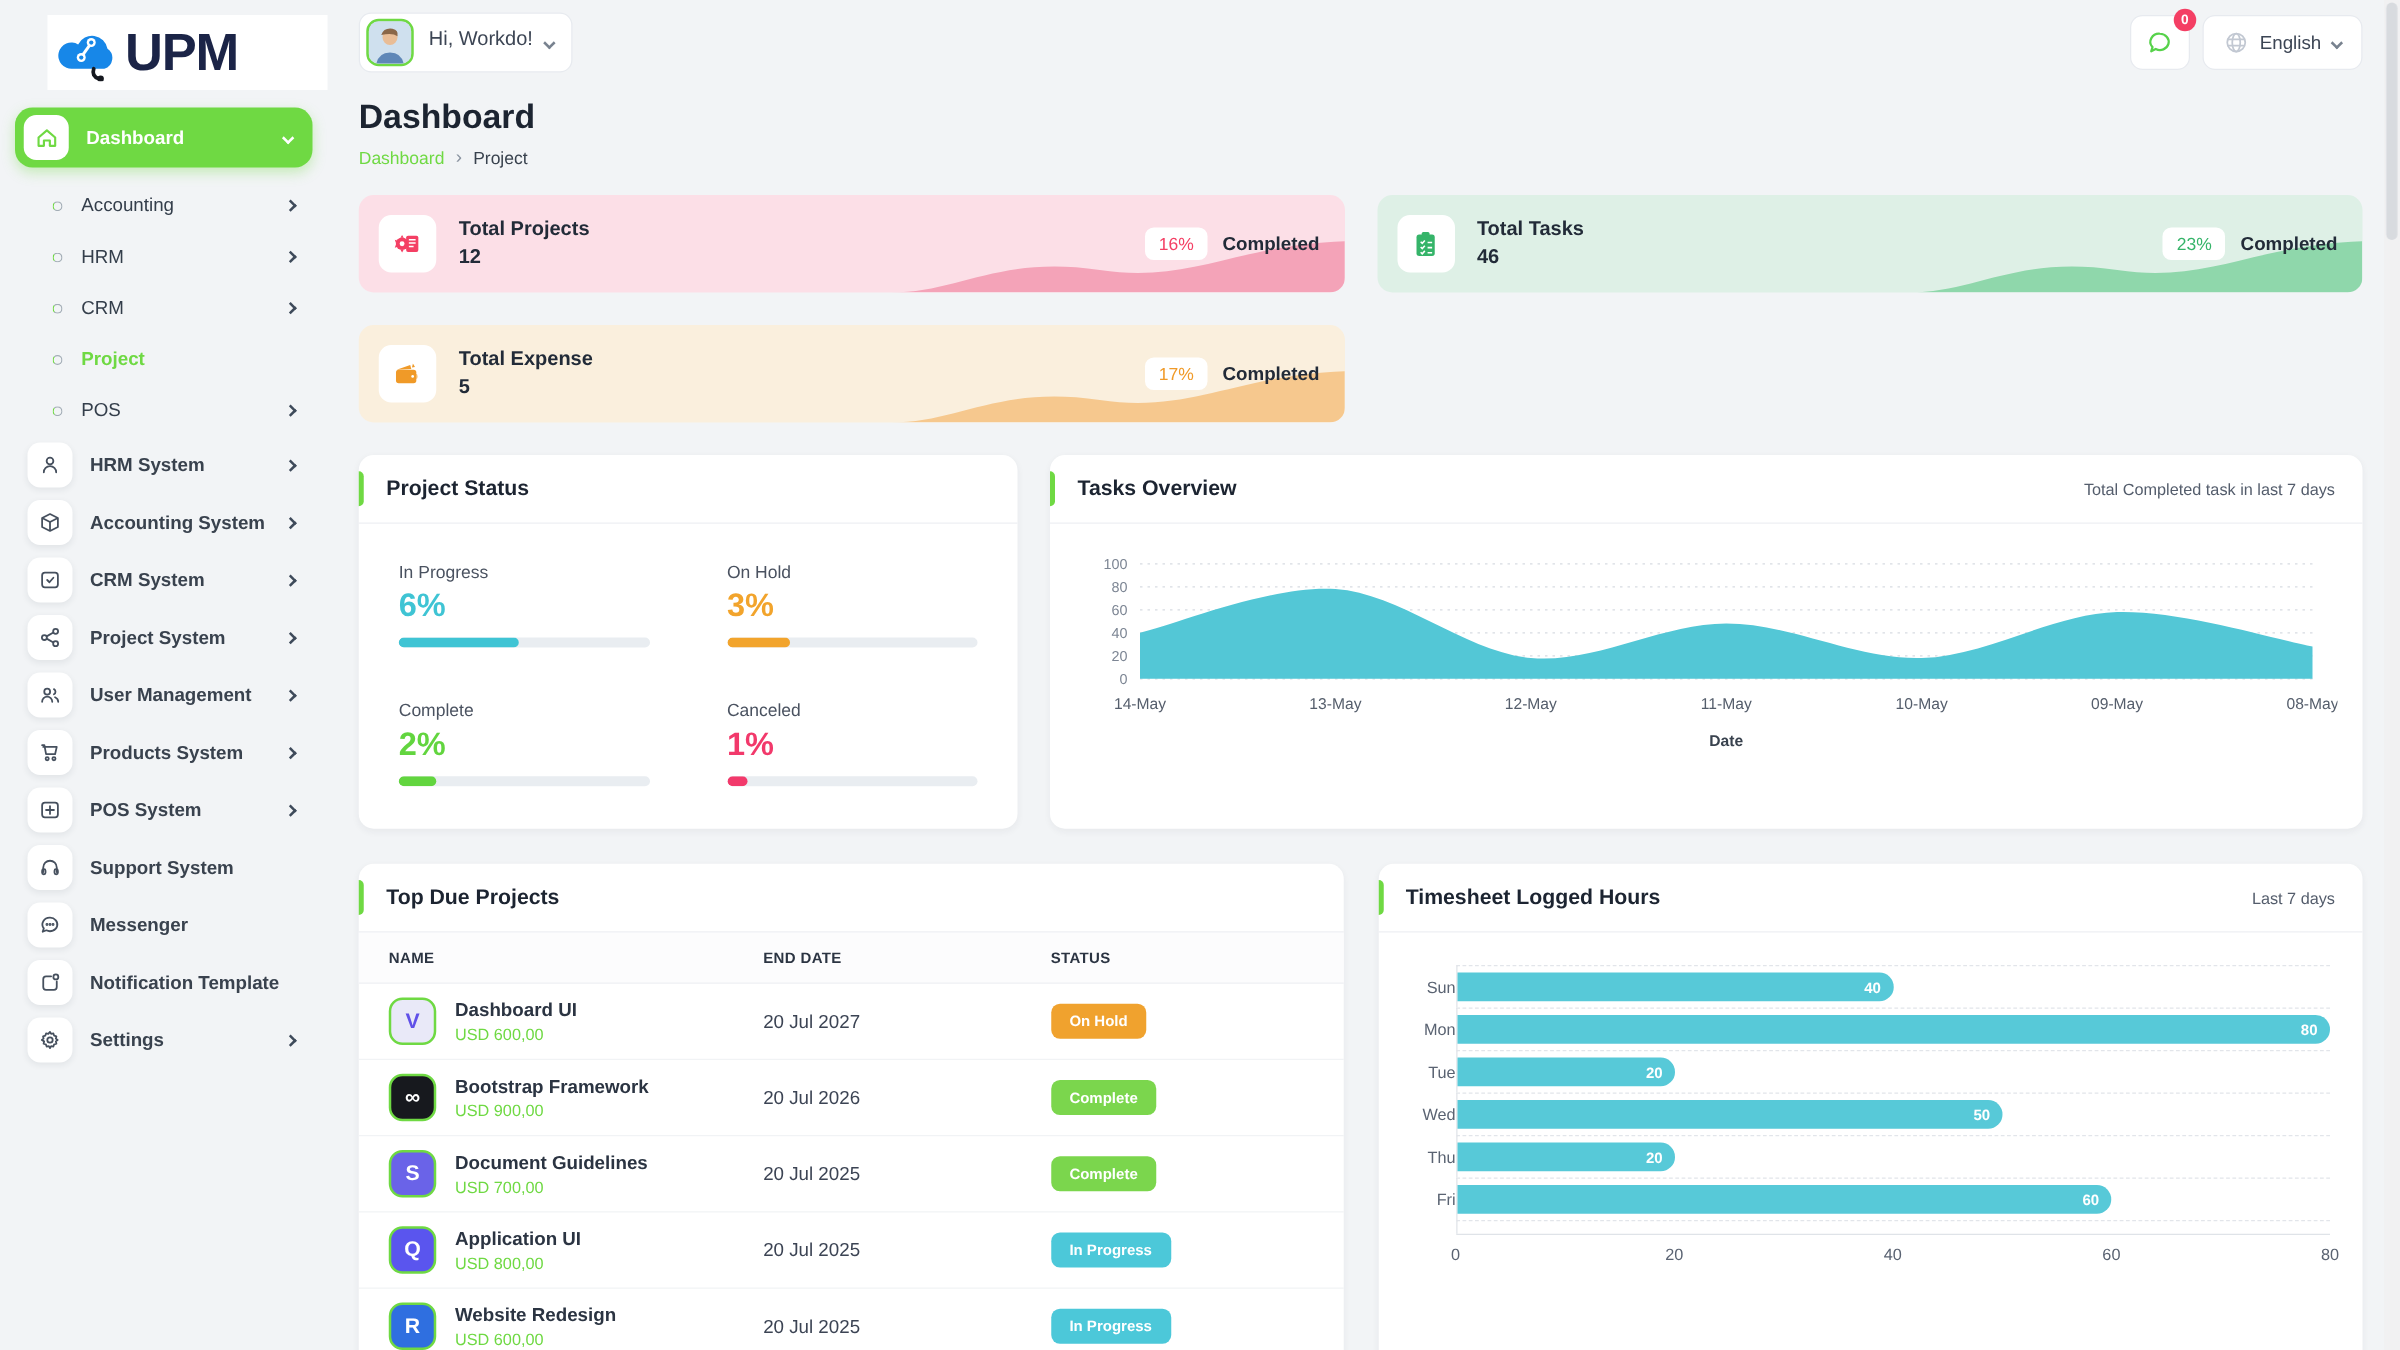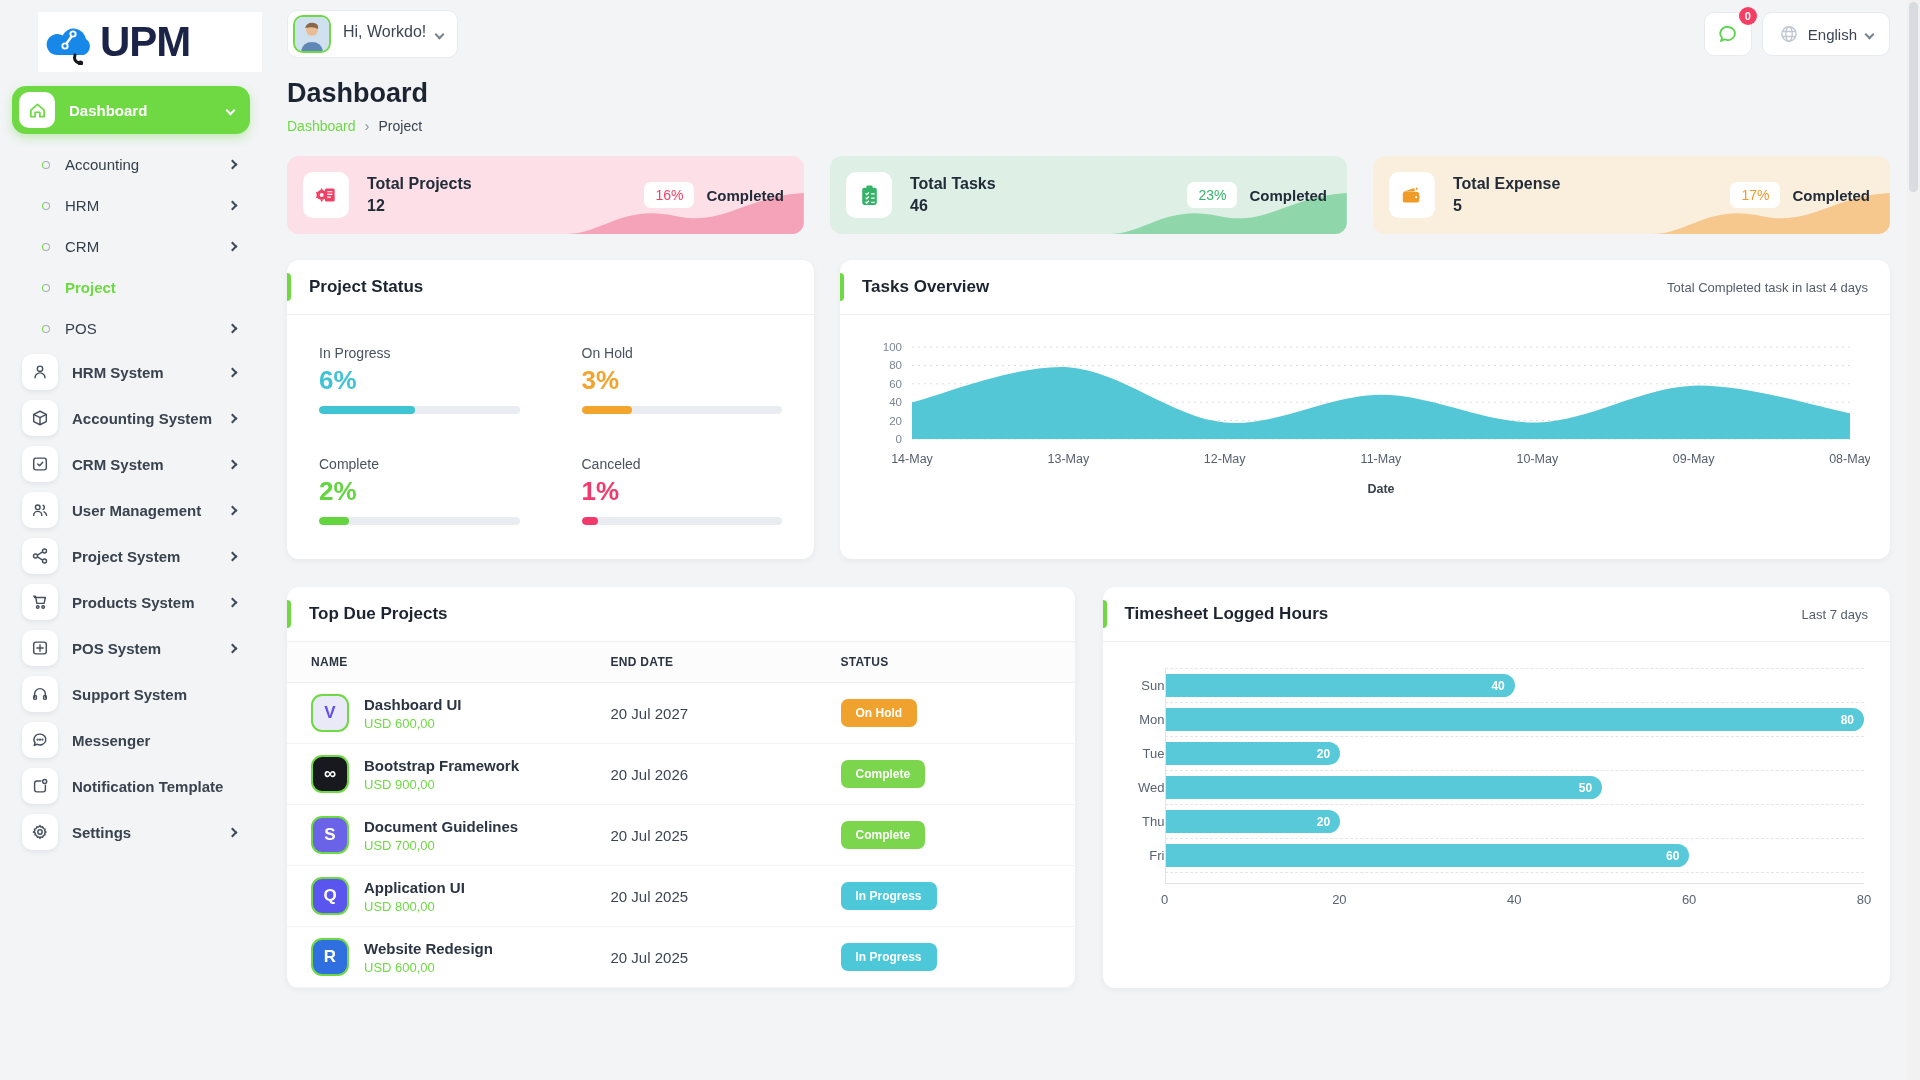--- a/index.html
+++ b/index.html
@@ -53,21 +53,21 @@
     border-radius:10px; padding:0 16px; height:44px; cursor:pointer; }
   .lang-pill .lbl { font-size:15px; color:#3c4554; }
 
   .page-title { font-size:27px; font-weight:700; color:#1c2431; margin-top:14px; }
   .breadcrumb { margin-top:8px; font-size:14px; display:flex; align-items:center; gap:9px; }
   .breadcrumb .link { color:#6fd943; cursor:pointer; }
   .breadcrumb .sep { color:#8a93a0; font-size:15px; }
   .breadcrumb .cur { color:#39424e; }
 
   
-  .stats-row { display:grid; grid-template-columns:repeat(3,1fr); gap:26px; margin-top:22px; }
+  .stats-row { display:grid; grid-template-columns:repeat(2,1fr); gap:26px; margin-top:22px; }
   .stat-card { position:relative; height:78px; border-radius:12px; overflow:hidden;
     display:flex; align-items:center; padding:0 20px 0 16px; }
   .stat-card .tile { width:46px; height:46px; background:#fff; border-radius:10px;
     display:flex; align-items:center; justify-content:center; flex:0 0 46px; }
   .stat-card .txt { margin-left:18px; z-index:1; }
   .stat-card .t1 { font-size:16px; font-weight:700; color:#222b38; }
   .stat-card .t2 { font-size:16px; font-weight:700; color:#222b38; margin-top:4px; }
   .stat-card .pct { margin-left:auto; background:#fff; border-radius:7px; padding:5px 11px;
     font-size:14px; font-weight:400; z-index:1; }
   .stat-card .done { font-size:15px; font-weight:700; color:#222b38; margin-left:12px; z-index:1; }
@@ -209,39 +209,39 @@
         <svg width="18" height="18" viewBox="0 0 20 20" fill="none" stroke="currentColor" stroke-width="1.6" stroke-linecap="round" stroke-linejoin="round">
           <rect x="3" y="3.5" width="14" height="13" rx="2.5"></rect>
             <path d="M7.5 10 l2 2 l3.5 -4"></path>
         </svg>
       </span>
       <span class="lbl">CRM System</span>
       <span class="chev"></span>
     </div>
     <div class="sys-item">
       <span class="tile">
-        <svg width="18" height="18" viewBox="0 0 20 20" fill="none" stroke="currentColor" stroke-width="1.6" stroke-linecap="round">
-          <circle cx="7.5" cy="7" r="2.6"></circle>
-            <path d="M3 16 a4.5 4.5 0 0 1 9 0"></path>
-          <path d="M13.5 4.8 a2.6 2.6 0 0 1 0 4.6 M14.5 12 a4.5 4.5 0 0 1 2.8 4"></path>
-        </svg>
-      </span>
-      <span class="lbl">User Management</span>
-      <span class="chev"></span>
-    </div>
-    <div class="sys-item">
-      <span class="tile">
         <svg width="18" height="18" viewBox="0 0 20 20" fill="none" stroke="currentColor" stroke-width="1.6">
           <circle cx="5" cy="10" r="2.2"></circle>
             <circle cx="15" cy="4.5" r="2.2"></circle>
             <circle cx="15" cy="15.5" r="2.2"></circle>
           <path d="M7 9 L13 5.5 M7 11 L13 14.5"></path>
         </svg>
       </span>
       <span class="lbl">Project System</span>
+      <span class="chev"></span>
+    </div>
+    <div class="sys-item">
+      <span class="tile">
+        <svg width="18" height="18" viewBox="0 0 20 20" fill="none" stroke="currentColor" stroke-width="1.6" stroke-linecap="round">
+          <circle cx="7.5" cy="7" r="2.6"></circle>
+            <path d="M3 16 a4.5 4.5 0 0 1 9 0"></path>
+          <path d="M13.5 4.8 a2.6 2.6 0 0 1 0 4.6 M14.5 12 a4.5 4.5 0 0 1 2.8 4"></path>
+        </svg>
+      </span>
+      <span class="lbl">User Management</span>
       <span class="chev"></span>
     </div>
     <div class="sys-item">
       <span class="tile">
         <svg width="18" height="18" viewBox="0 0 20 20" fill="none" stroke="currentColor" stroke-width="1.6" stroke-linecap="round" stroke-linejoin="round">
           <path d="M4 5 H16 L14.5 11.5 H6.5 L5 3.5 H3"></path>
             <circle cx="7.5" cy="15.5" r="1.4"></circle>
             <circle cx="13.5" cy="15.5" r="1.4"></circle>
         </svg>
       </span>
@@ -442,21 +442,21 @@
     <div class="ps-track">
       <div class="ps-fill" style="width:8%;background:#f2396b"></div>
               </div>
             </div>
           </div>
       </div>
 
       <div class="card">
         <div class="card-head">
           <span class="title">Tasks Overview</span>
-          <span class="note">Total Completed task in last 4 days</span>
+          <span class="note">Total Completed task in last 7 days</span>
         </div>
         <div class="area-wrap" id="area-chart">
             <svg width="100%" viewBox="0 0 1010 188">
               <line x1="52" y1="106" x2="990" y2="106" stroke="#d8dce2" stroke-width="1" stroke-dasharray="2 4"></line>
               <text x="42" y="110" text-anchor="end" font-size="11.5" fill="#7d8694">0</text>
               <line x1="52" y1="87.6" x2="990" y2="87.6" stroke="#d8dce2" stroke-width="1" stroke-dasharray="2 4"></line>
               <text x="42" y="91.6" text-anchor="end" font-size="11.5" fill="#7d8694">20</text>
               <line x1="52" y1="69.19999999999999" x2="990" y2="69.19999999999999" stroke="#d8dce2" stroke-width="1" stroke-dasharray="2 4"></line>
               <text x="42" y="73.19999999999999" text-anchor="end" font-size="11.5" fill="#7d8694">40</text>
               <line x1="52" y1="50.800000000000004" x2="990" y2="50.800000000000004" stroke="#d8dce2" stroke-width="1" stroke-dasharray="2 4"></line>

